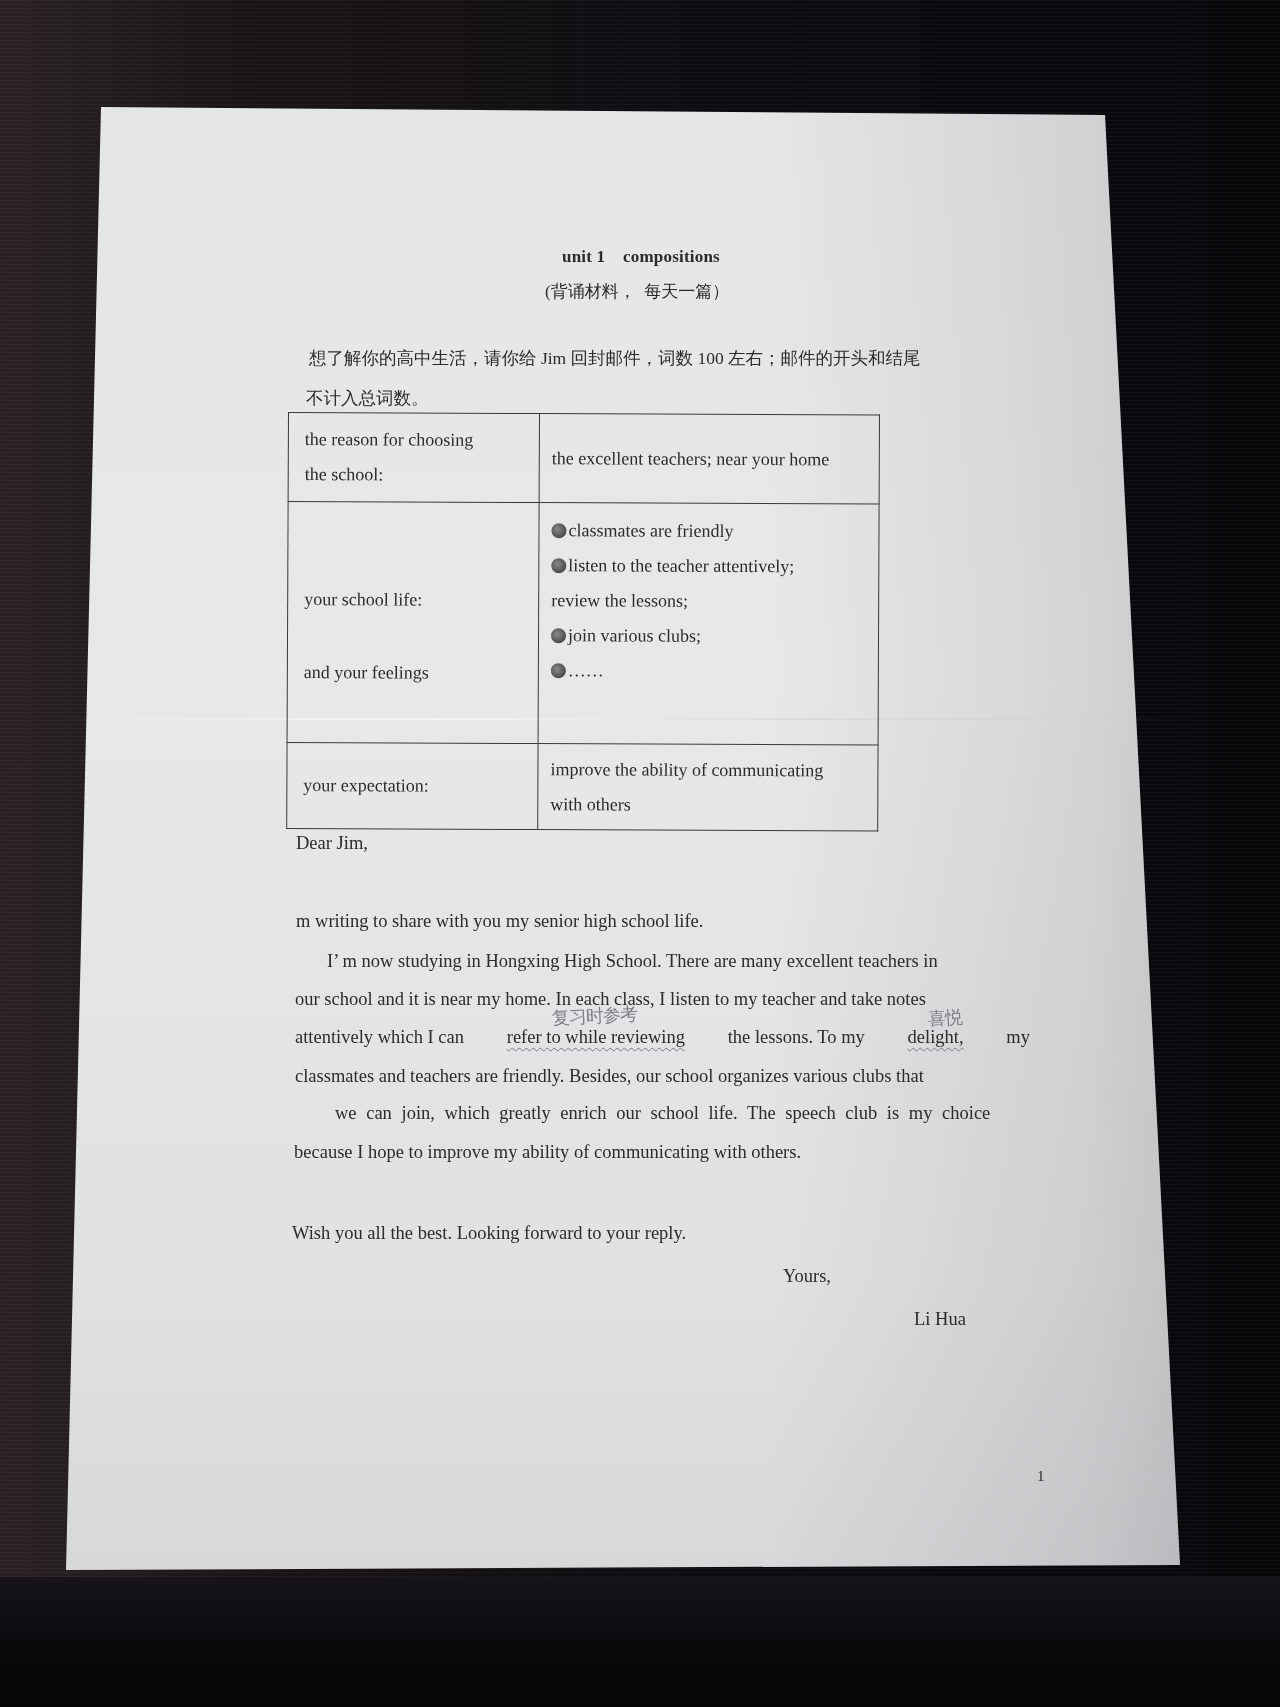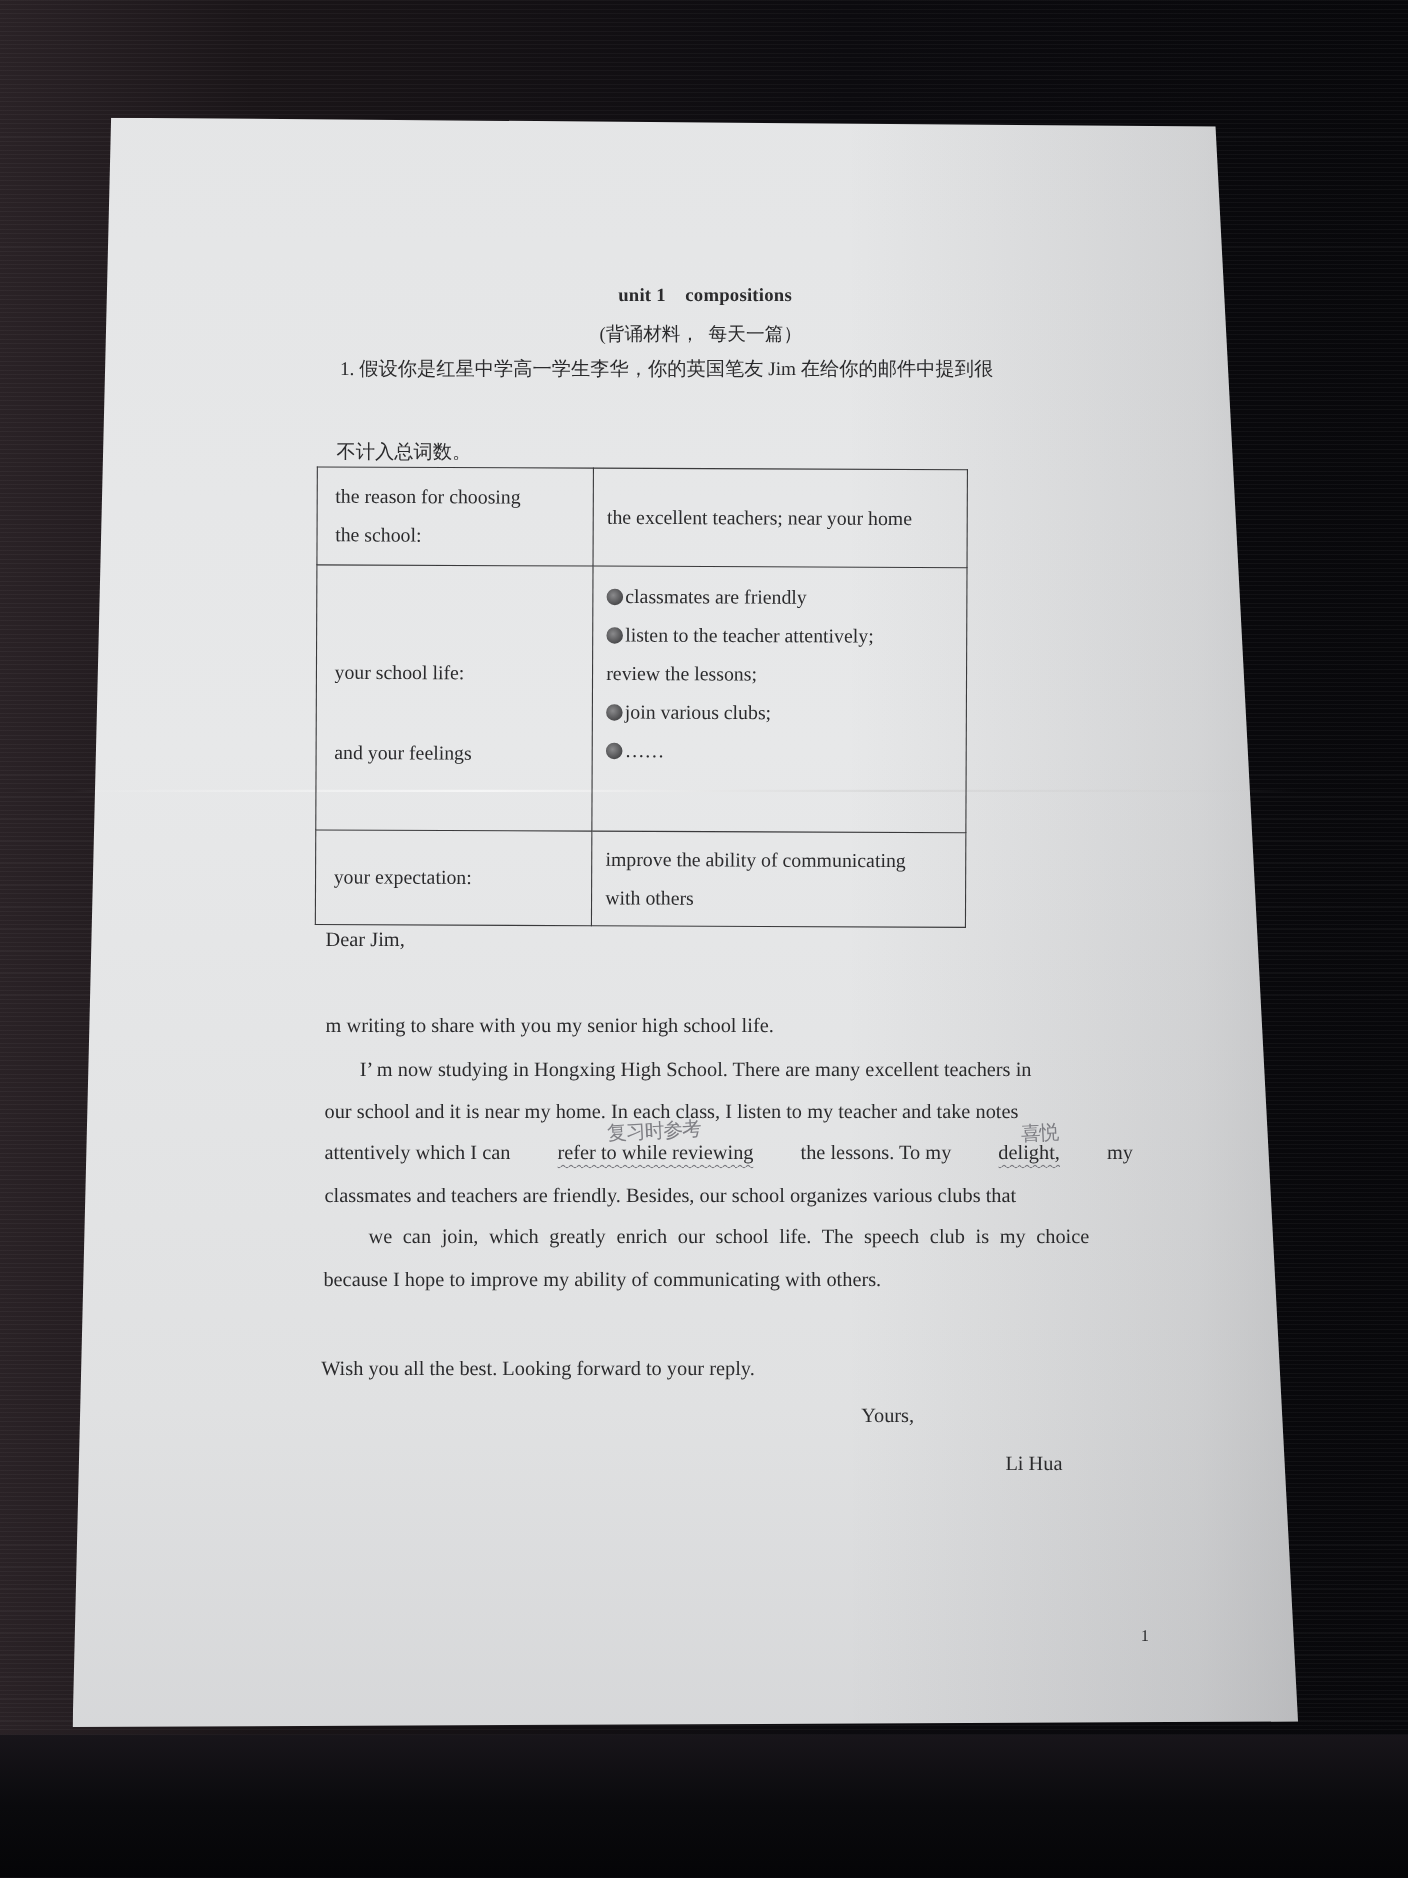--- a/index.html
+++ b/index.html
@@ -36,21 +36,21 @@
       linear-gradient(180deg, #e4e5e6 0%, #e7e8e9 40%, #e0e1e2 75%, #d2d3d5 100%);
   }
   .fold {
     position: absolute;
     left: 66px; width: 1114px;
     top: 718px; height: 2px;
     background: linear-gradient(90deg, rgba(255,255,255,0.0), rgba(255,255,255,0.6), rgba(200,200,200,0.4), rgba(255,255,255,0.0));
   }
   .content {
     position: absolute;
-    left: 0; top: 12px;
+    left: 0; top: 0;
     width: 1280px; height: 1319px;
     color: #2b2b2d;
   }
   .title {
     position: absolute;
     left: 562px; top: 247px;
     font-weight: bold;
     font-size: 17px;
     letter-spacing: 0.2px;
     white-space: pre;
@@ -135,21 +135,21 @@
 <div class="bg-bottom"></div>
 
 <div class="paper"></div>
 <div class="fold"></div>
 
 <div class="content">
 
   <div class="title">unit 1    compositions</div>
   <div class="subtitle">(背诵材料，  每天一篇）</div>
 
-  <div class="prompt-line" style="left:309px; top:311px;">1. 假设你是红星中学高一学生李华，你的英国笔友 Jim 在给你的邮件中提到很</div>
+  <div class="prompt-line" style="left:309px; top:346px;">想了解你的高中生活，请你给 Jim 回封邮件，词数 100 左右；邮件的开头和结尾</div>
   <div class="prompt-line" style="left:306px; top:386px;">不计入总词数。</div>
 
   <table class="outline">
     <tbody>
         <tr class="r1">
       <td class="label">
         <div>the reason for choosing</div>
         <div>the school:</div>
       </td>
       <td>

